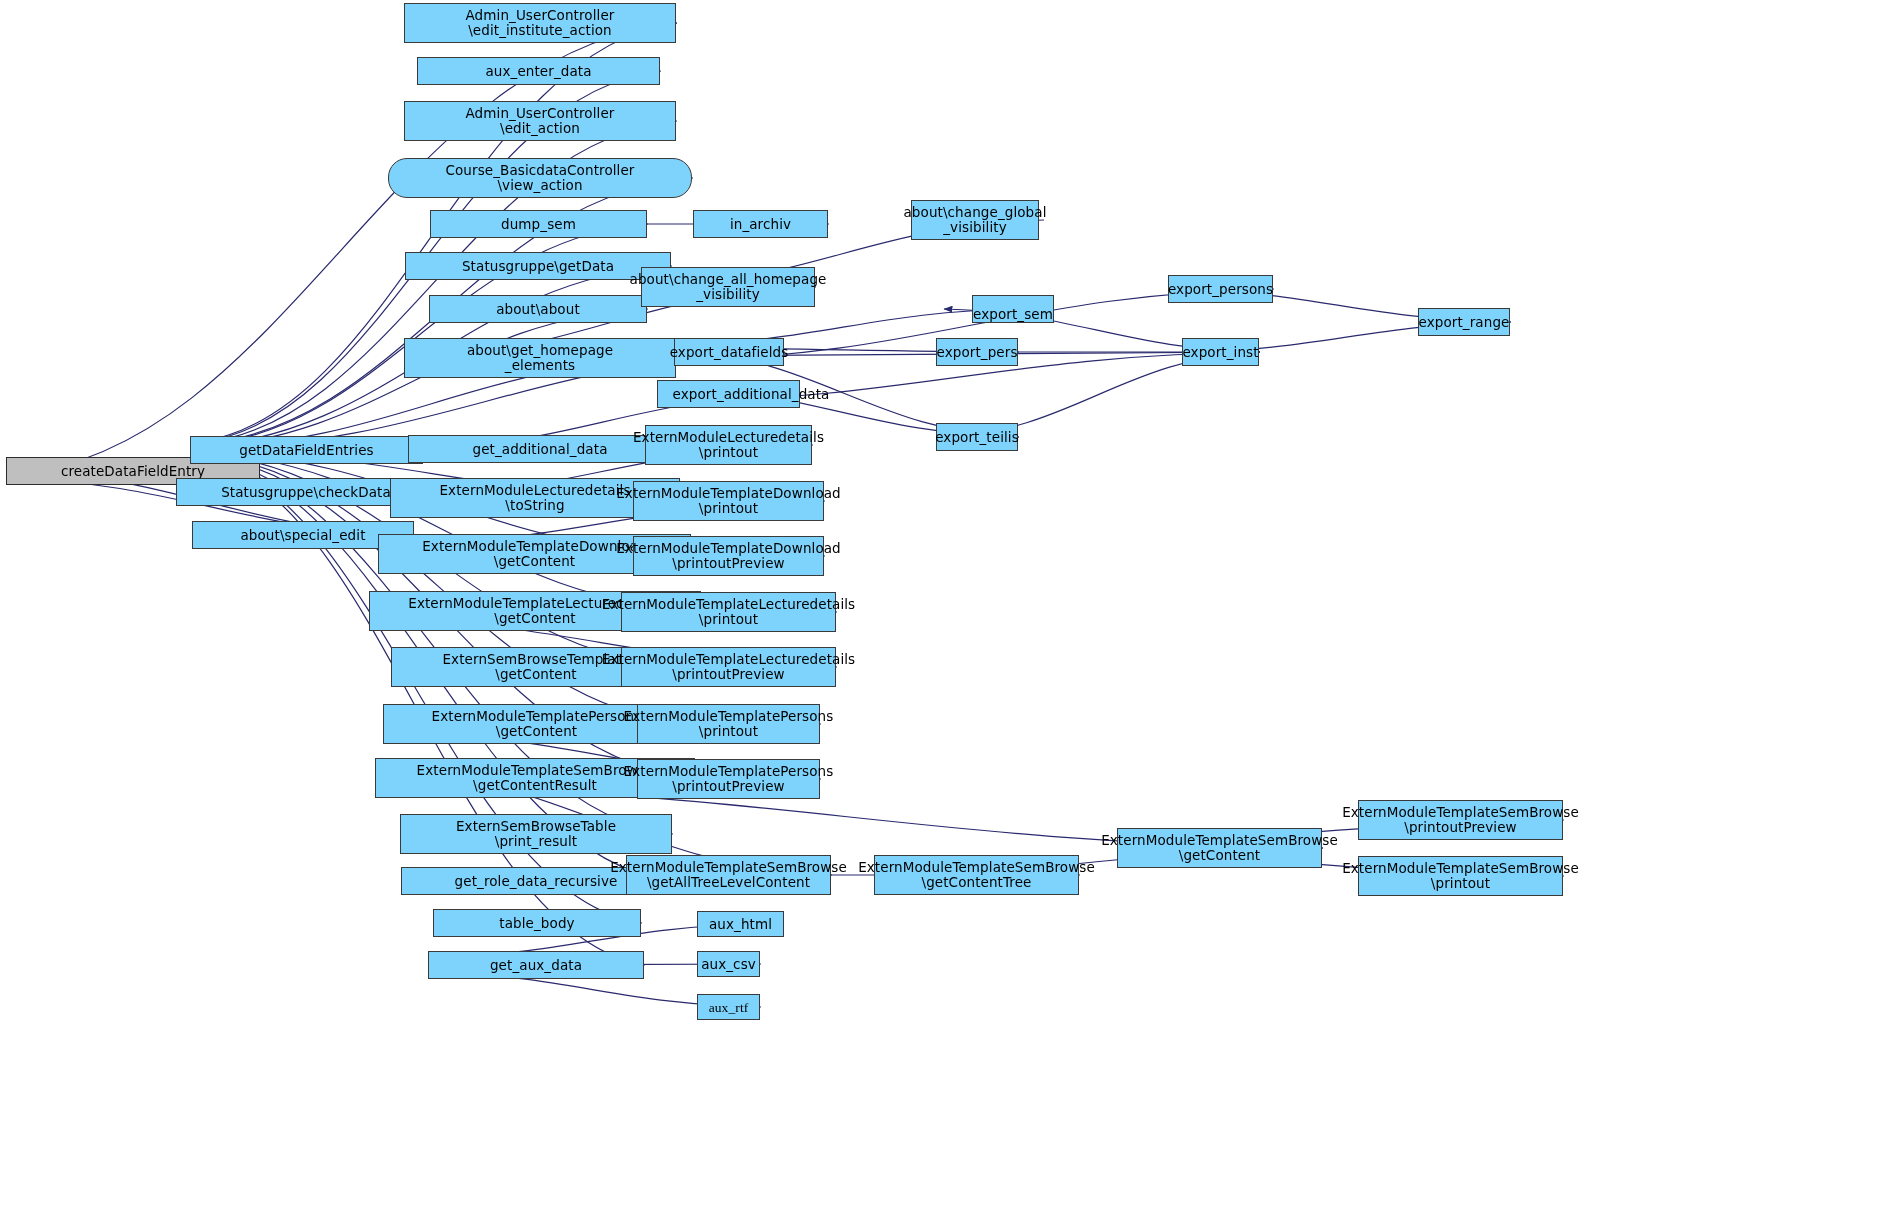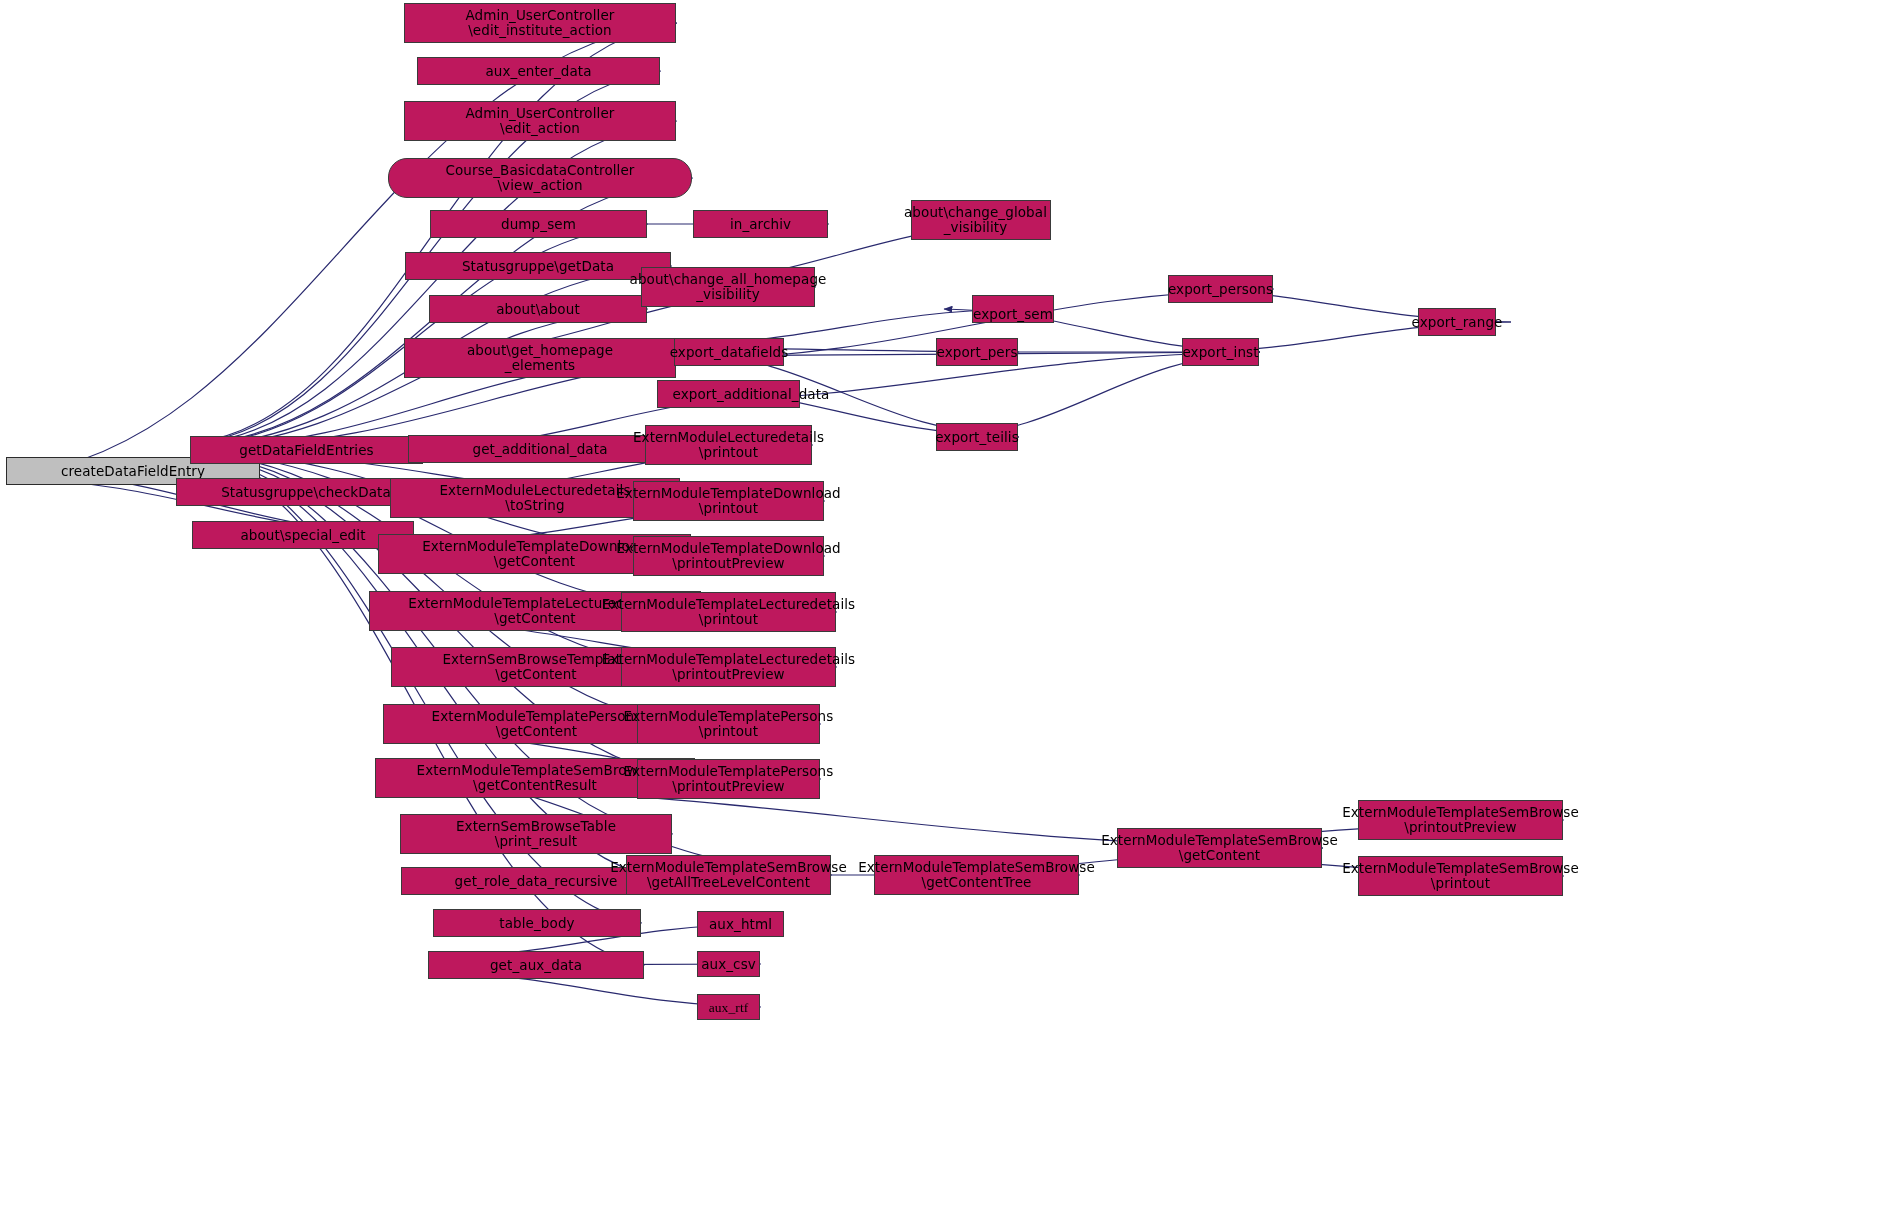--- a/index.html
+++ b/index.html
@@ -8,21 +8,21 @@
     width:1880px;height:1227px;
     background:#ffffff;
     font-family:"DejaVu Sans", sans-serif;
     overflow:hidden;
   }
   #edges{position:absolute;left:0;top:0;width:1880px;height:1227px;pointer-events:none;}
   .node{
     position:absolute;
     box-sizing:border-box;
     border:1px solid #3a3a3a;
-    background:#be185d;
+    background:#7dd3fc;
     color:#000000;
     display:flex;
     align-items:center;
     justify-content:center;
     text-align:center;
     font-size:13.5px;
     line-height:15px;
     letter-spacing:0.1px;
     white-space:pre-line;
     padding:0 3px;
@@ -152,30 +152,30 @@
 \printoutPreview</span></div>
       <div class="node" style="left: 637px; top: 704px; width: 183px; height: 40px;"><span>ExternModuleTemplatePersons
 \printout</span></div>
       <div class="node" style="left: 637px; top: 759px; width: 183px; height: 40px;"><span>ExternModuleTemplatePersons
 \printoutPreview</span></div>
       <div class="node" style="left: 626px; top: 855px; width: 205px; height: 40px;"><span>ExternModuleTemplateSemBrowse
 \getAllTreeLevelContent</span></div>
       <div class="node" style="left: 697px; top: 911px; width: 87px; height: 26px;"><span>aux_html</span></div>
       <div class="node" style="left: 697px; top: 951px; width: 63px; height: 26px;"><span>aux_csv</span></div>
       <div class="node" style="left: 697px; top: 994px; width: 63px; height: 26px; font-family: Liberation Serif, serif;"><span>aux_rtf</span></div>
-      <div class="node" style="left: 911px; top: 200px; width: 140px; height: 40px; justify-content: flex-end;"><span>about\change_global
+      <div class="node" style="left: 911px; top: 200px; width: 128px; height: 40px;"><span>about\change_global
 _visibility</span></div>
       <div class="node" style="left: 972px; top: 295px; width: 82px; height: 28px; align-items: flex-end;"><span>export_sem</span></div>
       <div class="node" style="left: 936px; top: 338px; width: 82px; height: 28px;"><span>export_pers</span></div>
       <div class="node" style="left: 936px; top: 423px; width: 82px; height: 28px;"><span>export_teilis</span></div>
       <div class="node" style="left: 874px; top: 855px; width: 205px; height: 40px;"><span>ExternModuleTemplateSemBrowse
 \getContentTree</span></div>
       <div class="node" style="left: 1168px; top: 275px; width: 105px; height: 28px;"><span>export_persons</span></div>
       <div class="node" style="left: 1182px; top: 338px; width: 77px; height: 28px;"><span>export_inst</span></div>
       <div class="node" style="left: 1117px; top: 828px; width: 205px; height: 40px;"><span>ExternModuleTemplateSemBrowse
 \getContent</span></div>
-      <div class="node" style="left: 1418px; top: 308px; width: 78px; height: 28px;"><span>export_range</span></div>
+      <div class="node" style="left: 1418px; top: 308px; width: 92px; height: 28px;"><span>export_range</span></div>
       <div class="node" style="left: 1358px; top: 800px; width: 205px; height: 40px;"><span>ExternModuleTemplateSemBrowse
 \printoutPreview</span></div>
       <div class="node" style="left: 1358px; top: 856px; width: 205px; height: 40px;"><span>ExternModuleTemplateSemBrowse
 \printout</span></div>
     </div>
 </div>
 
 </body></html>

